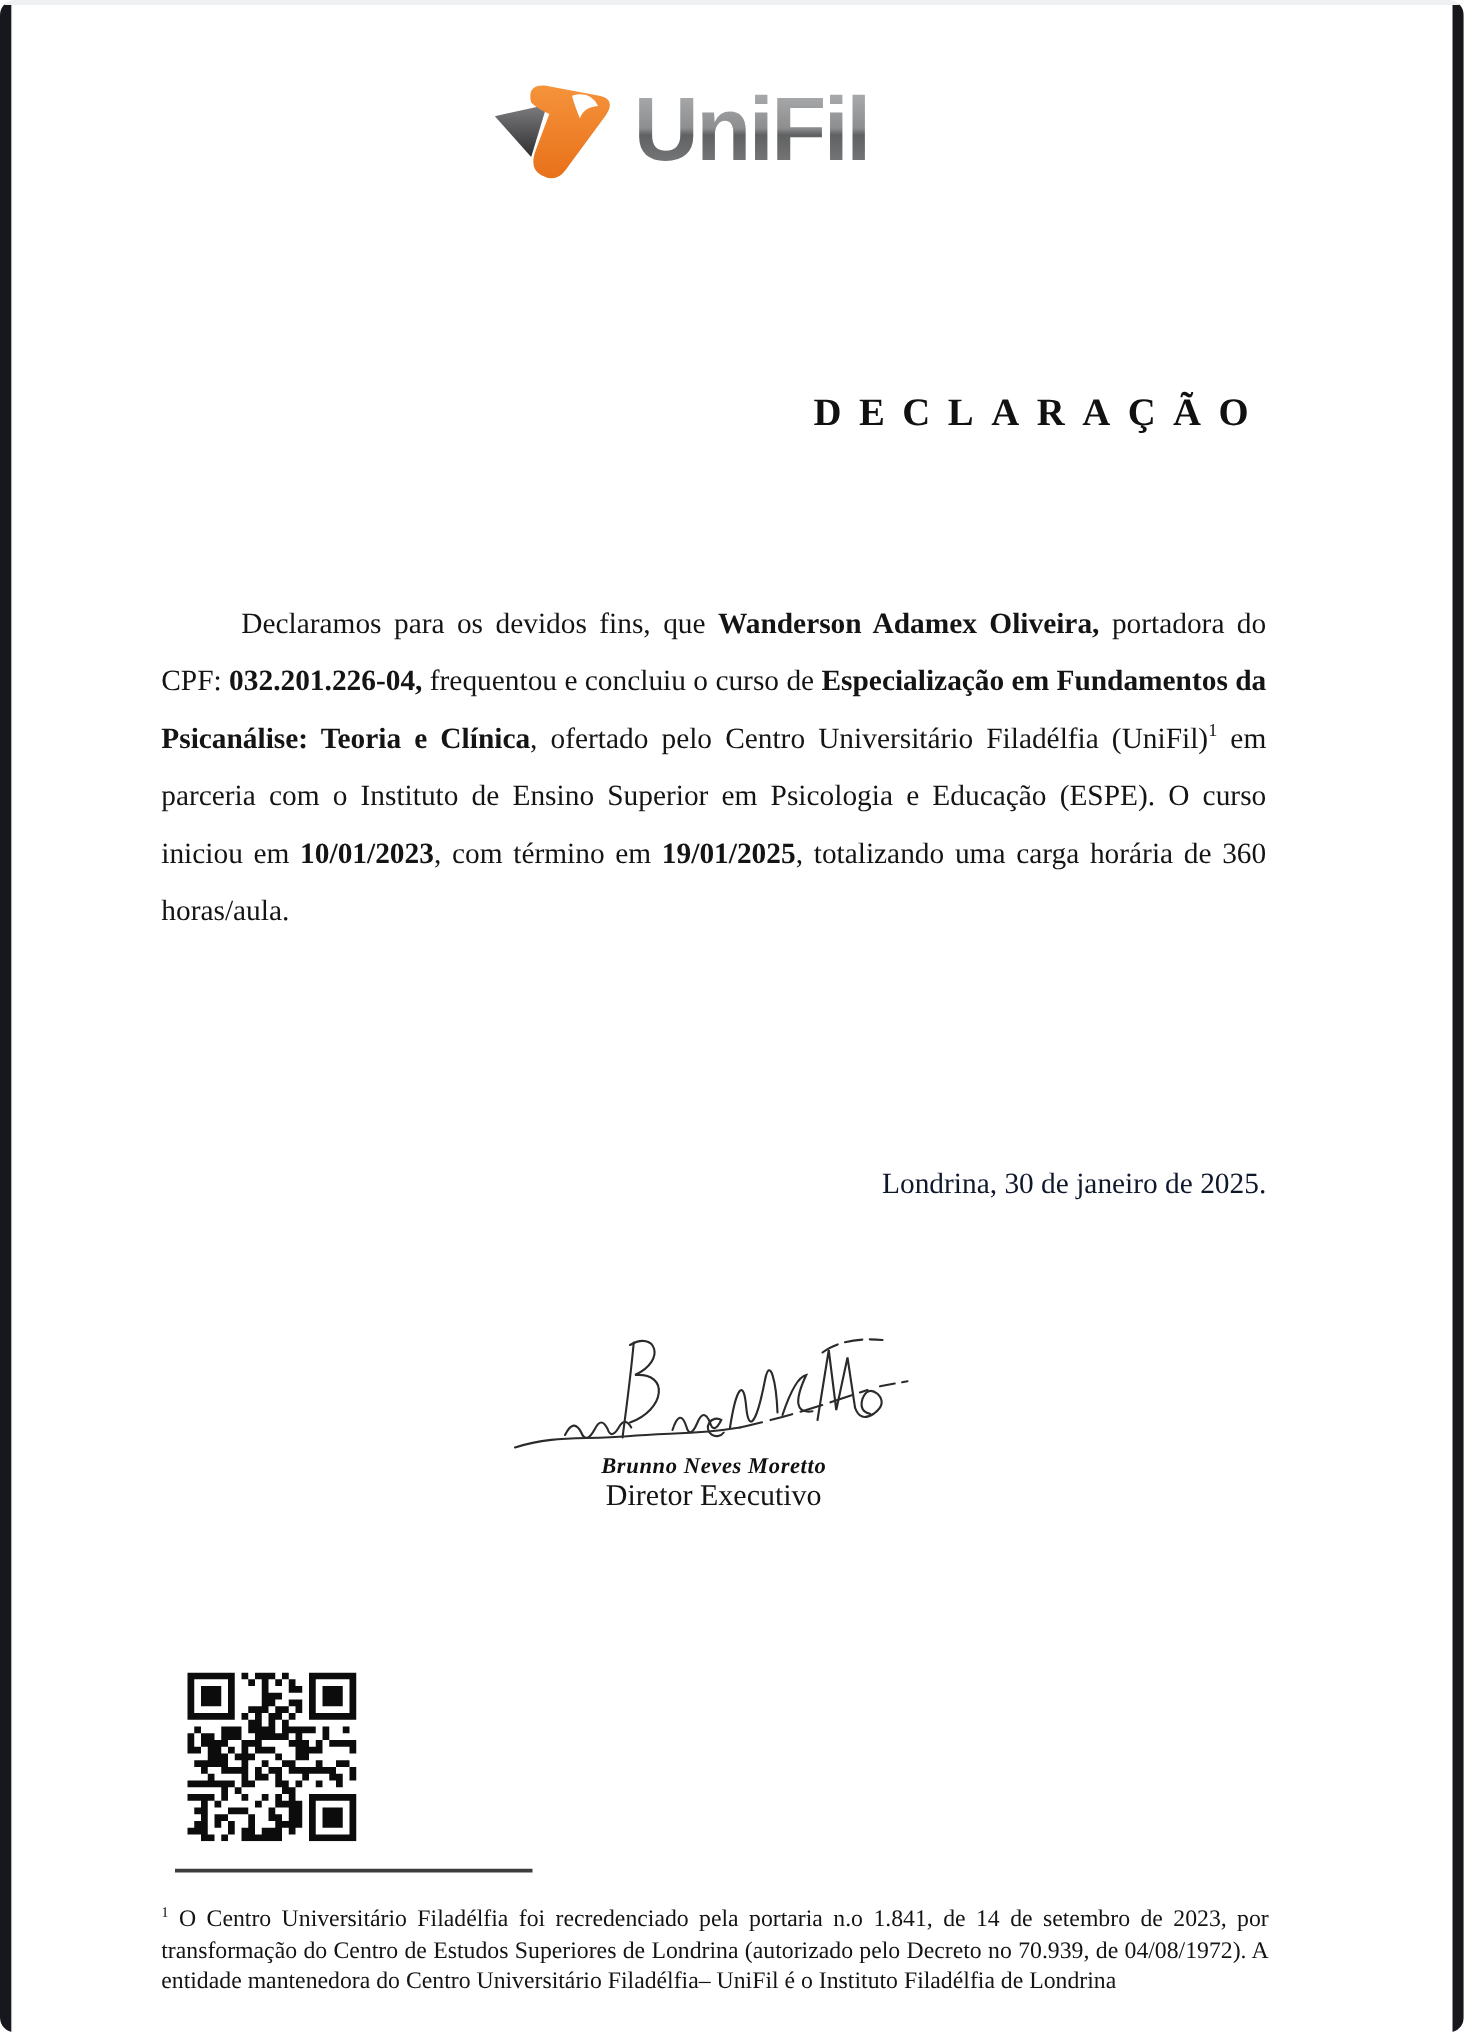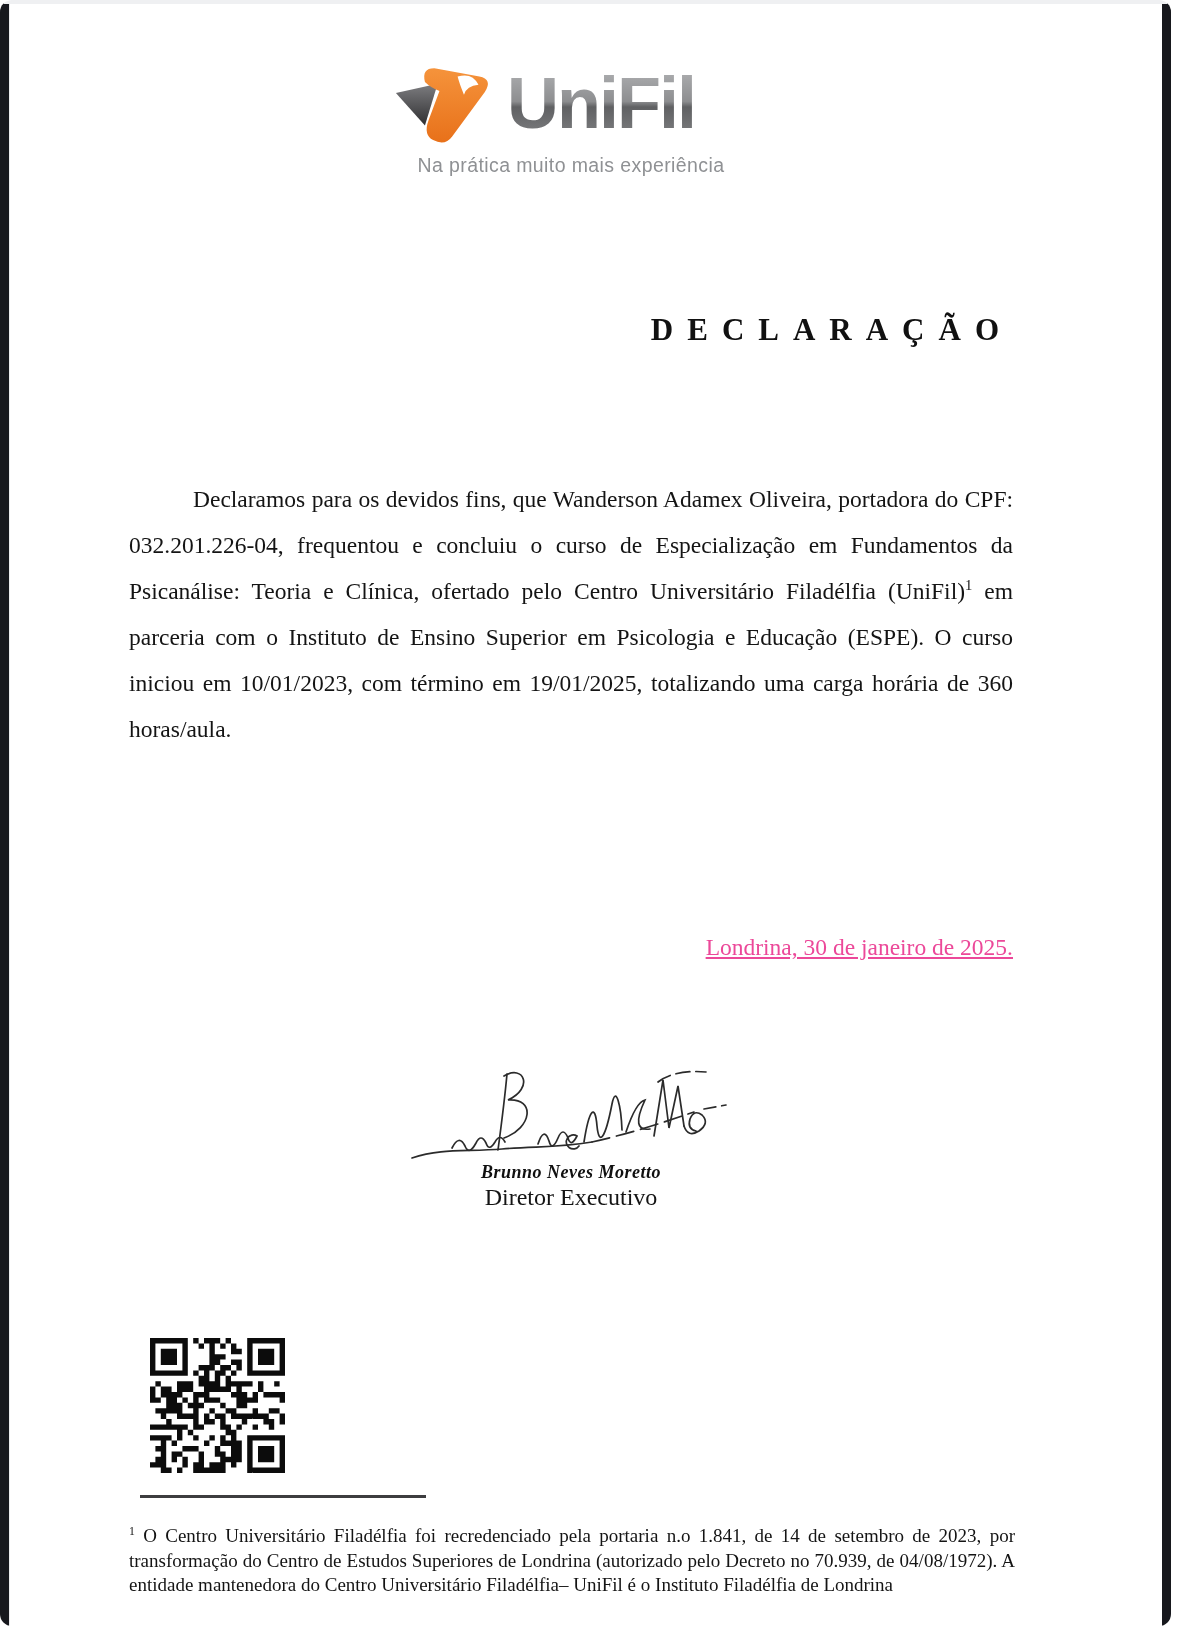--- a/index.html
+++ b/index.html
@@ -17,26 +17,26 @@
   .brand-svg{display:inline-block;}
   .tagline{margin-top:2px;font-family:"Liberation Sans",sans-serif;font-size:19.5px;color:#8f9194;letter-spacing:.4px;}
 
   
   .doc-title{position:absolute;left:119px;top:308px;width:884px;text-align:right;
     font-size:31px;font-weight:bold;color:#111;letter-spacing:14px;text-indent:14px;}
 
   
   .doc-body{position:absolute;left:119px;top:448px;width:884px;
     font-size:23.5px;line-height:46px;color:#141414;text-align:justify;text-indent:64px;}
-  .doc-body b, .doc-foot b{font-weight:normal;}
+  .doc-body b, .doc-foot b{font-weight:bold;}
   .seg-sup{font-size:0.62em;vertical-align:super;line-height:0;}
 
   
   .doc-date{position:absolute;left:119px;top:930px;width:884px;text-align:right;
-    font-size:23.5px;color:#ec4899;text-decoration:underline;}
+    font-size:23.5px;color:#0f172a;}
 
   
   .sig-block{position:absolute;left:119px;top:1058px;width:884px;text-align:center;}
   .sig-svg{display:block;margin:0 auto;}
   .sig-name{margin-top:-10px;font-size:18px;font-weight:bold;font-style:italic;color:#101010;letter-spacing:.5px;}
   .sig-role{margin-top:1px;font-size:24px;color:#141414;}
 
   
   .qr{position:absolute;left:137px;top:1334px;}
 
@@ -81,21 +81,20 @@
                 <stop offset="0" stop-color="#b4b5b7"></stop>
                 <stop offset="0.48" stop-color="#8d8e90"></stop>
                 <stop offset="0.55" stop-color="#606163"></stop>
                 <stop offset="1" stop-color="#828385"></stop>
               </linearGradient>
             </defs>
             <text x="0" y="66" font-family="Liberation Sans, sans-serif" font-size="72" font-weight="bold" letter-spacing="-2" fill="url(#gTx)">UniFil</text>
           </svg>
         </span>
       </div>
-      <div class="tagline">Na prática muito mais experiência</div>
     </div>
 
     <div class="doc-title">DECLARAÇÃO</div>
 
     <p class="doc-body"><span>Declaramos para os devidos fins, que </span><b>Wanderson Adamex Oliveira,</b><span> portadora do CPF: </span><b>032.201.226-04,</b><span> frequentou e concluiu o curso de </span><b>Especialização em Fundamentos da Psicanálise: Teoria e Clínica</b><span>, ofertado pelo Centro Universitário Filadélfia (UniFil)</span><span class="seg-sup">1</span><span> em parceria com o Instituto de Ensino Superior em Psicologia e Educação (ESPE). O curso iniciou em </span><b>10/01/2023</b><span>, com término em </span><b>19/01/2025</b><span>, totalizando uma carga horária de 360 horas/aula.</span></p>
 
     <div class="doc-date">Londrina, 30 de janeiro de 2025.</div>
 
     <div class="sig-block">
       <svg class="sig-svg" width="330" height="110" viewBox="0 0 330 110">

